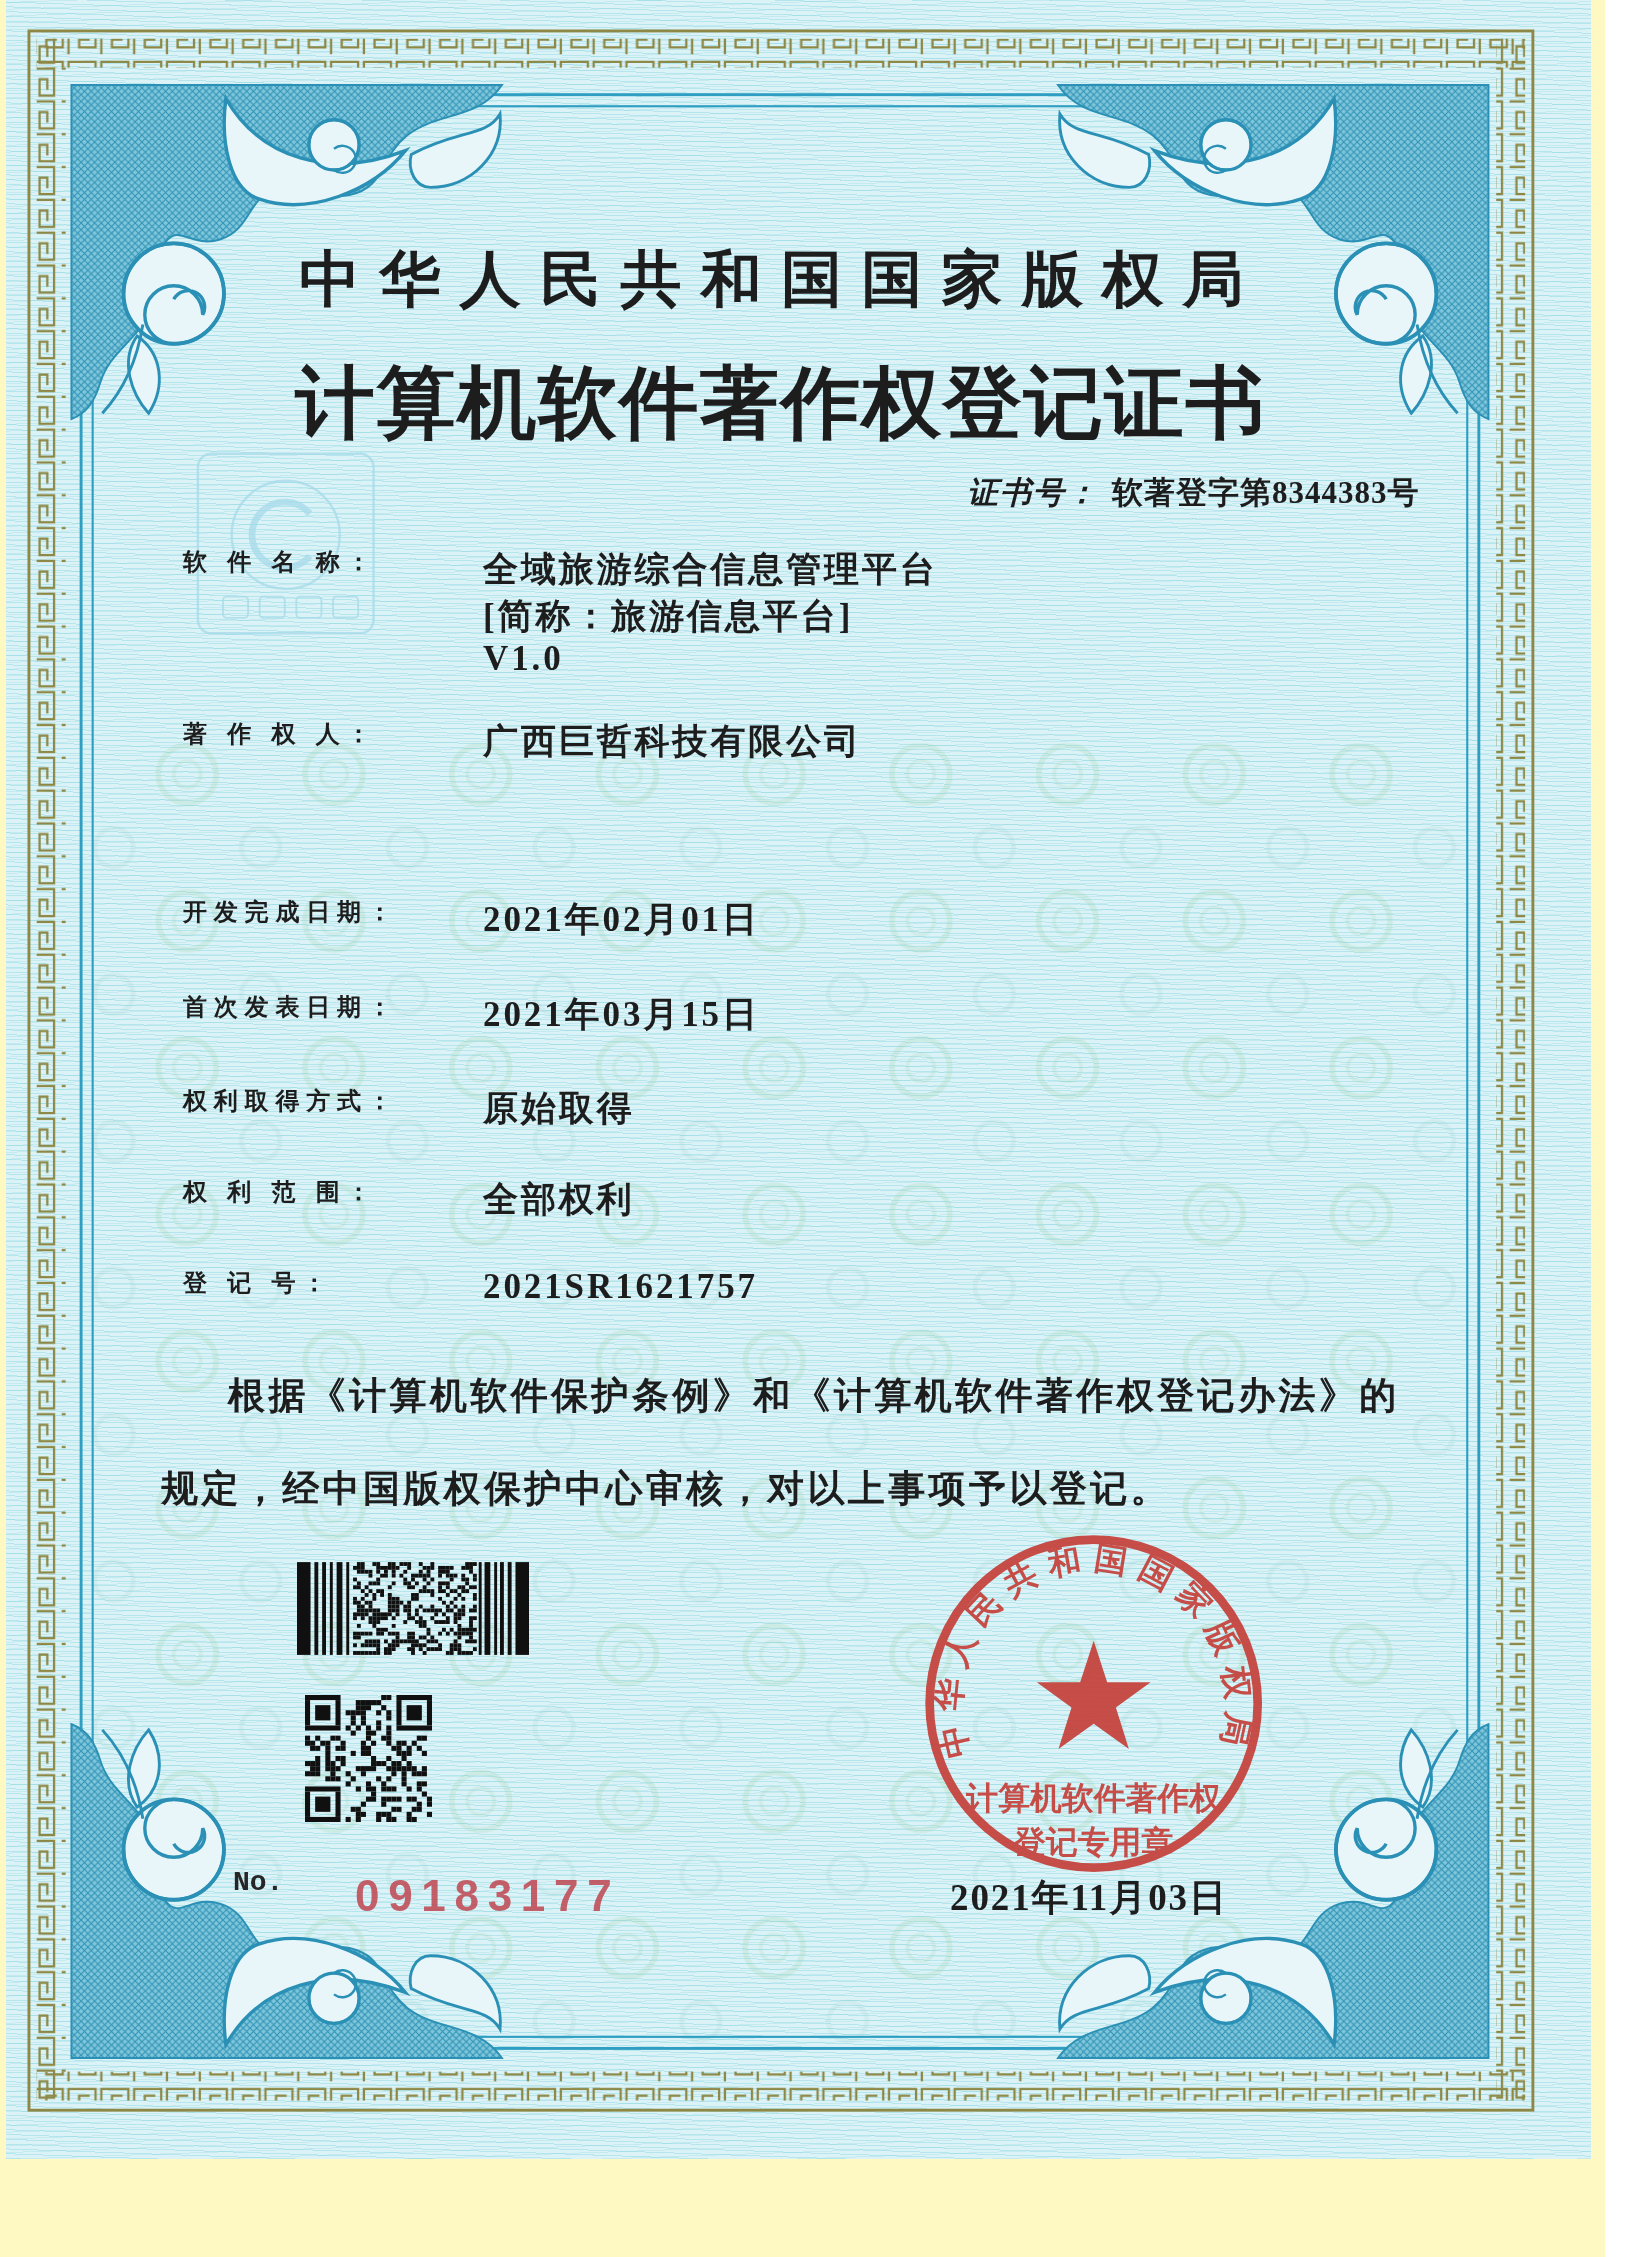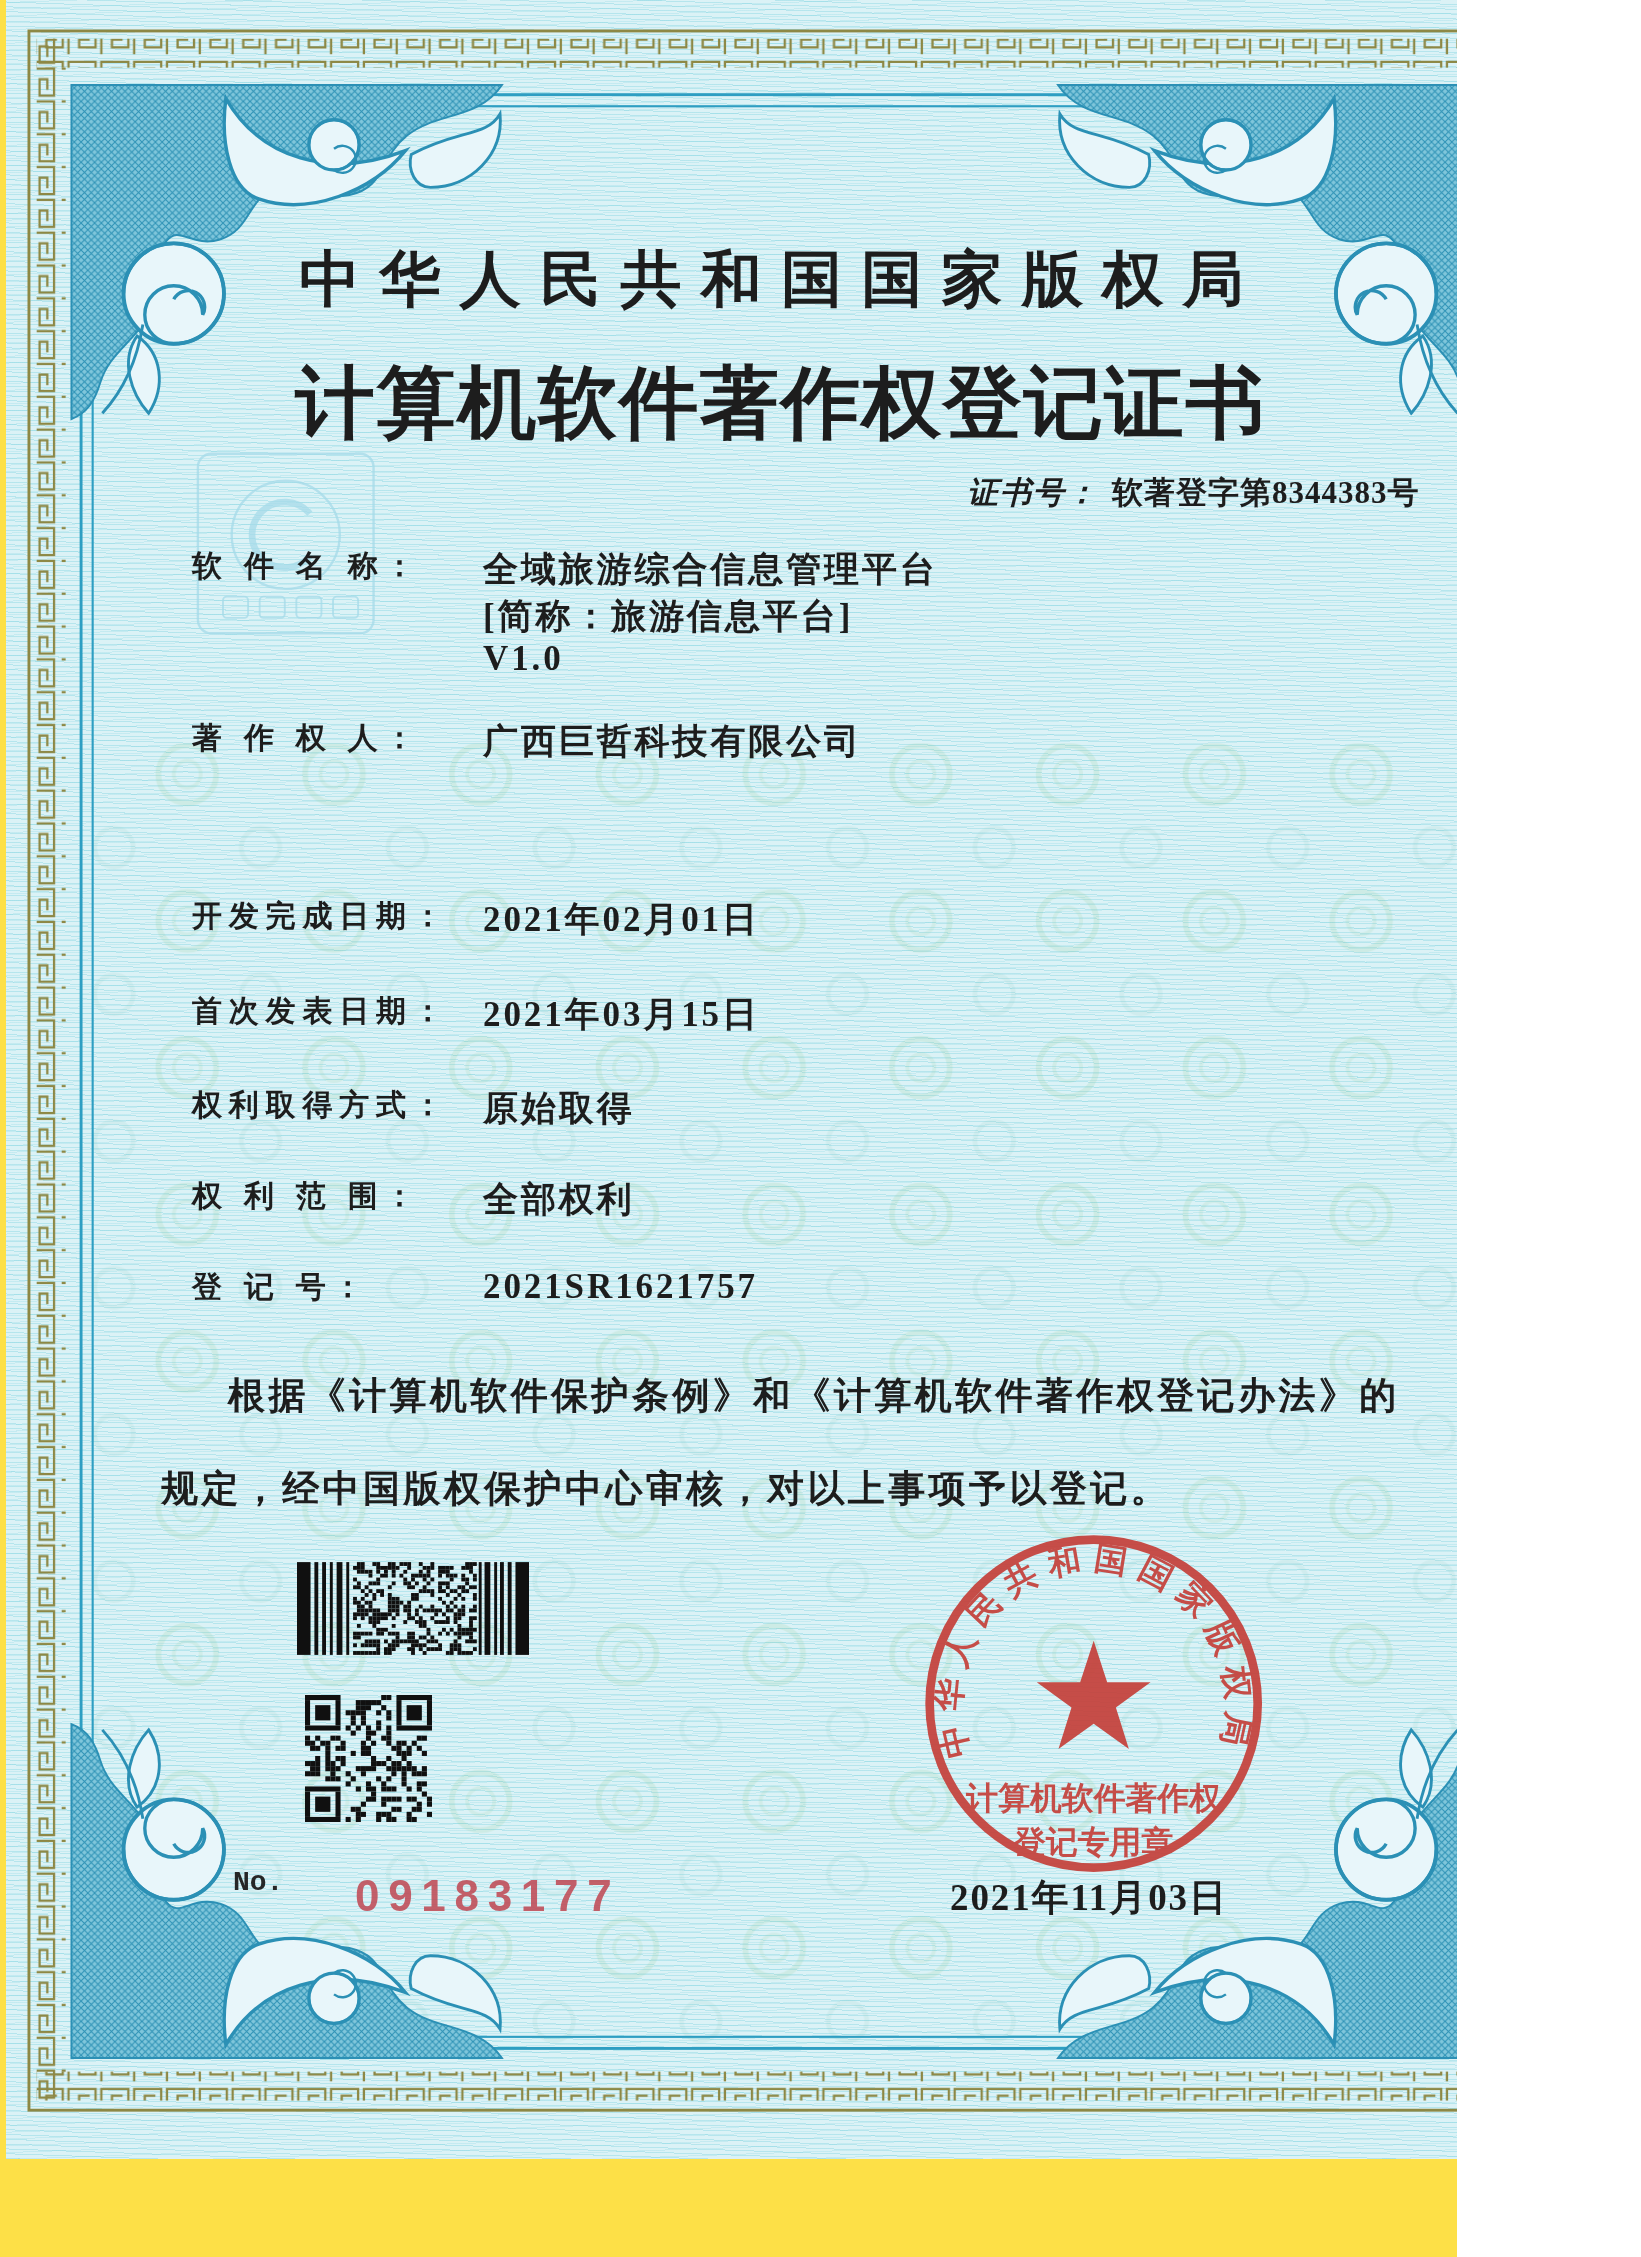--- a/index.html
+++ b/index.html
@@ -1,33 +1,33 @@
 <!DOCTYPE html>
 <html><head>
 <meta charset="utf-8">
 <style>
   html,body{margin:0;padding:0;background:#fff;}
-  #canvas{position:relative;width:1457px;height:2257px;background:#fde047;overflow:hidden;
+  #canvas{position:relative;width:1605px;height:2257px;background:#fef9c3;overflow:hidden;
           font-family:"Liberation Sans",sans-serif;color:#1d1d1d;}
   #scan-page{position:absolute;left:5.8px;top:0;width:1585px;height:2159px;
       background-color:#dbf2f6;
       background-image:
         repeating-linear-gradient(2deg,  rgba(94,200,216,.30) 0 1px, rgba(94,200,216,0) 1px 4.8px),
         repeating-linear-gradient(-2deg, rgba(94,200,216,.18) 0 1px, rgba(94,200,216,0) 1px 6.8px);}
   svg.layer{position:absolute;left:0;top:0;}
   .abs{position:absolute;white-space:nowrap;}
   .song{font-family:"Liberation Serif",serif;font-weight:600;text-align:right;}
   #authority-title{left:83px;top:239px;width:1396px;text-align:center;font-size:61px;
       letter-spacing:19.3px;font-weight:bold;}
   #certificate-title{left:83px;top:351px;width:1396px;text-align:center;font-size:79px;
       letter-spacing:1.9px;font-weight:bold;}
   #cert-no-line{left:967px;top:472px;font-size:31px;}
   #cert-no-line .lbl{font-weight:bold;letter-spacing:1.9px;font-style:italic;}
   #cert-no-line .val{margin-left:13.5px;letter-spacing:1px;}
-  .field-label{left:192px;font-size:30px;font-weight:bold;letter-spacing:6.8px;}
+  .field-label{left:183px;font-size:24px;font-weight:bold;letter-spacing:6.8px;}
   .field-value{left:483px;font-size:35px;letter-spacing:2.9px;}
   .statement-line{font-size:37px;font-weight:bold;letter-spacing:3.4px;}
   #serial-prefix{left:233px;top:1867px;font-size:28px;font-weight:bold;
       font-family:Liberation Mono, monospace;color:#262626;}
   #serial-number{left:355px;top:1871px;font-size:44px;font-weight:700;color:#c04b56;
       letter-spacing:8.7px;opacity:.88;}
   #issue-date{left:950px;top:1873px;font-size:37px;letter-spacing:1.9px;font-weight:700;
       font-family:"Liberation Serif",serif;}
 </style>
 </head>

